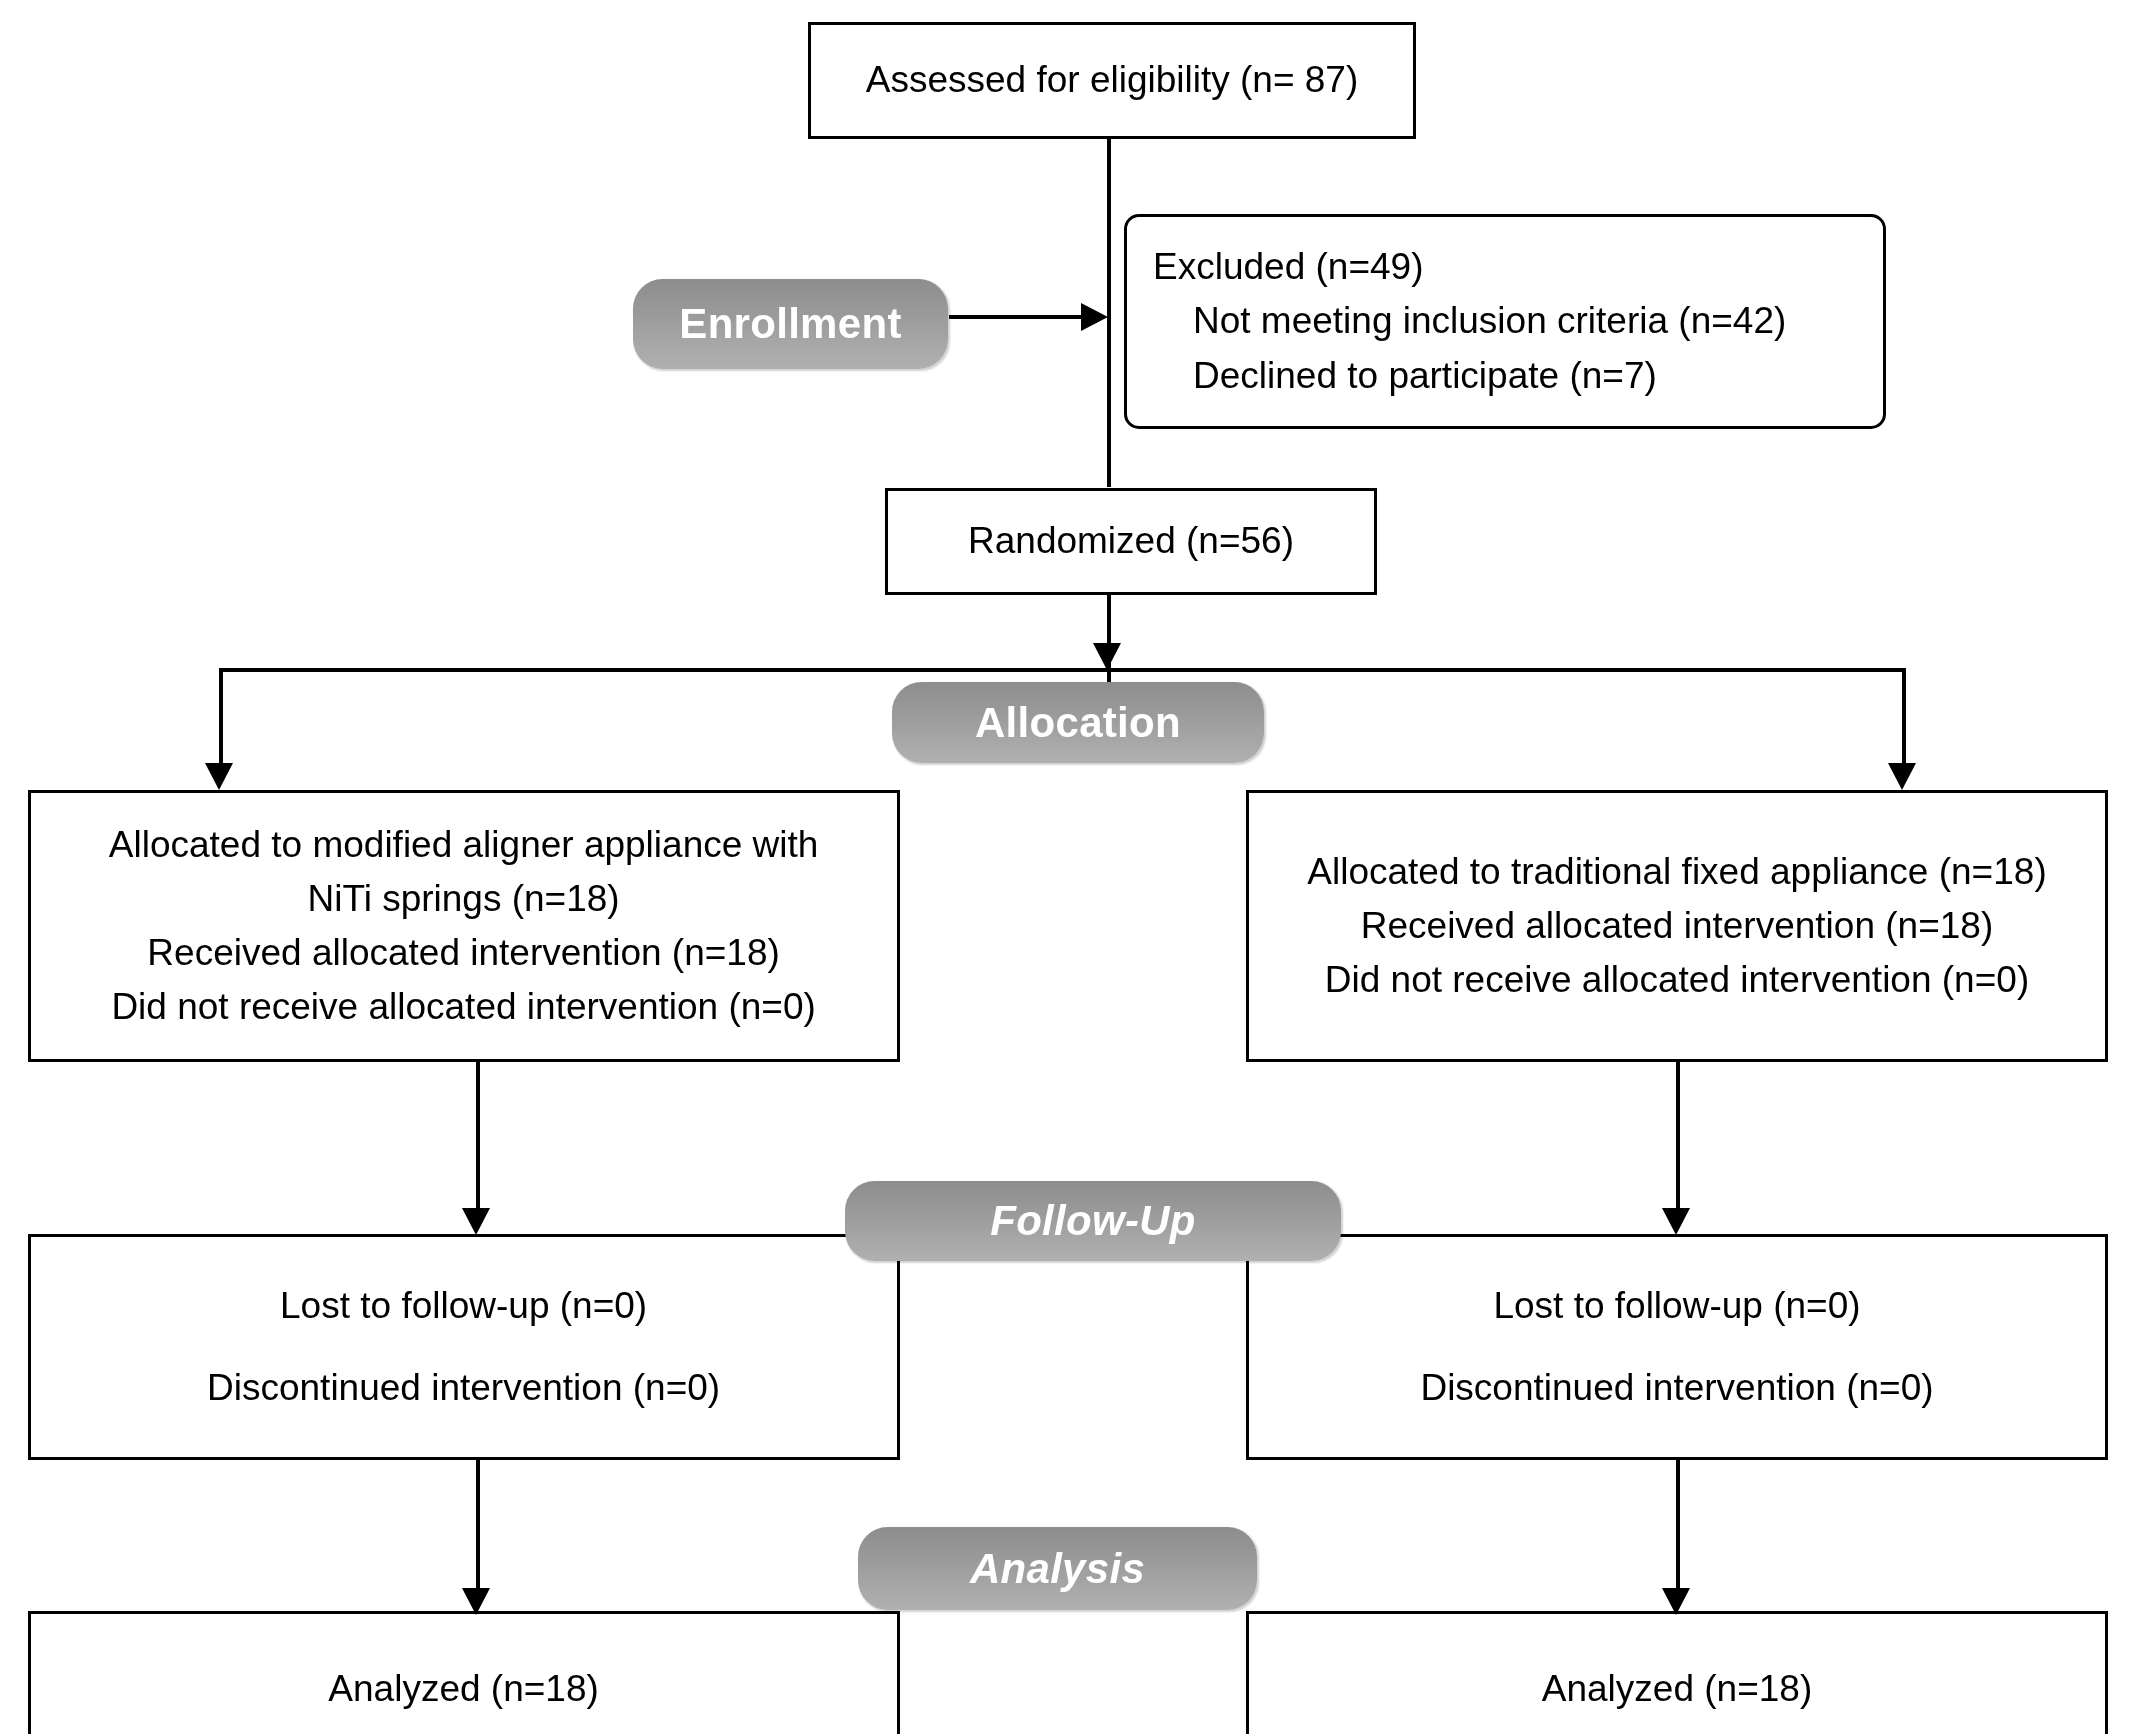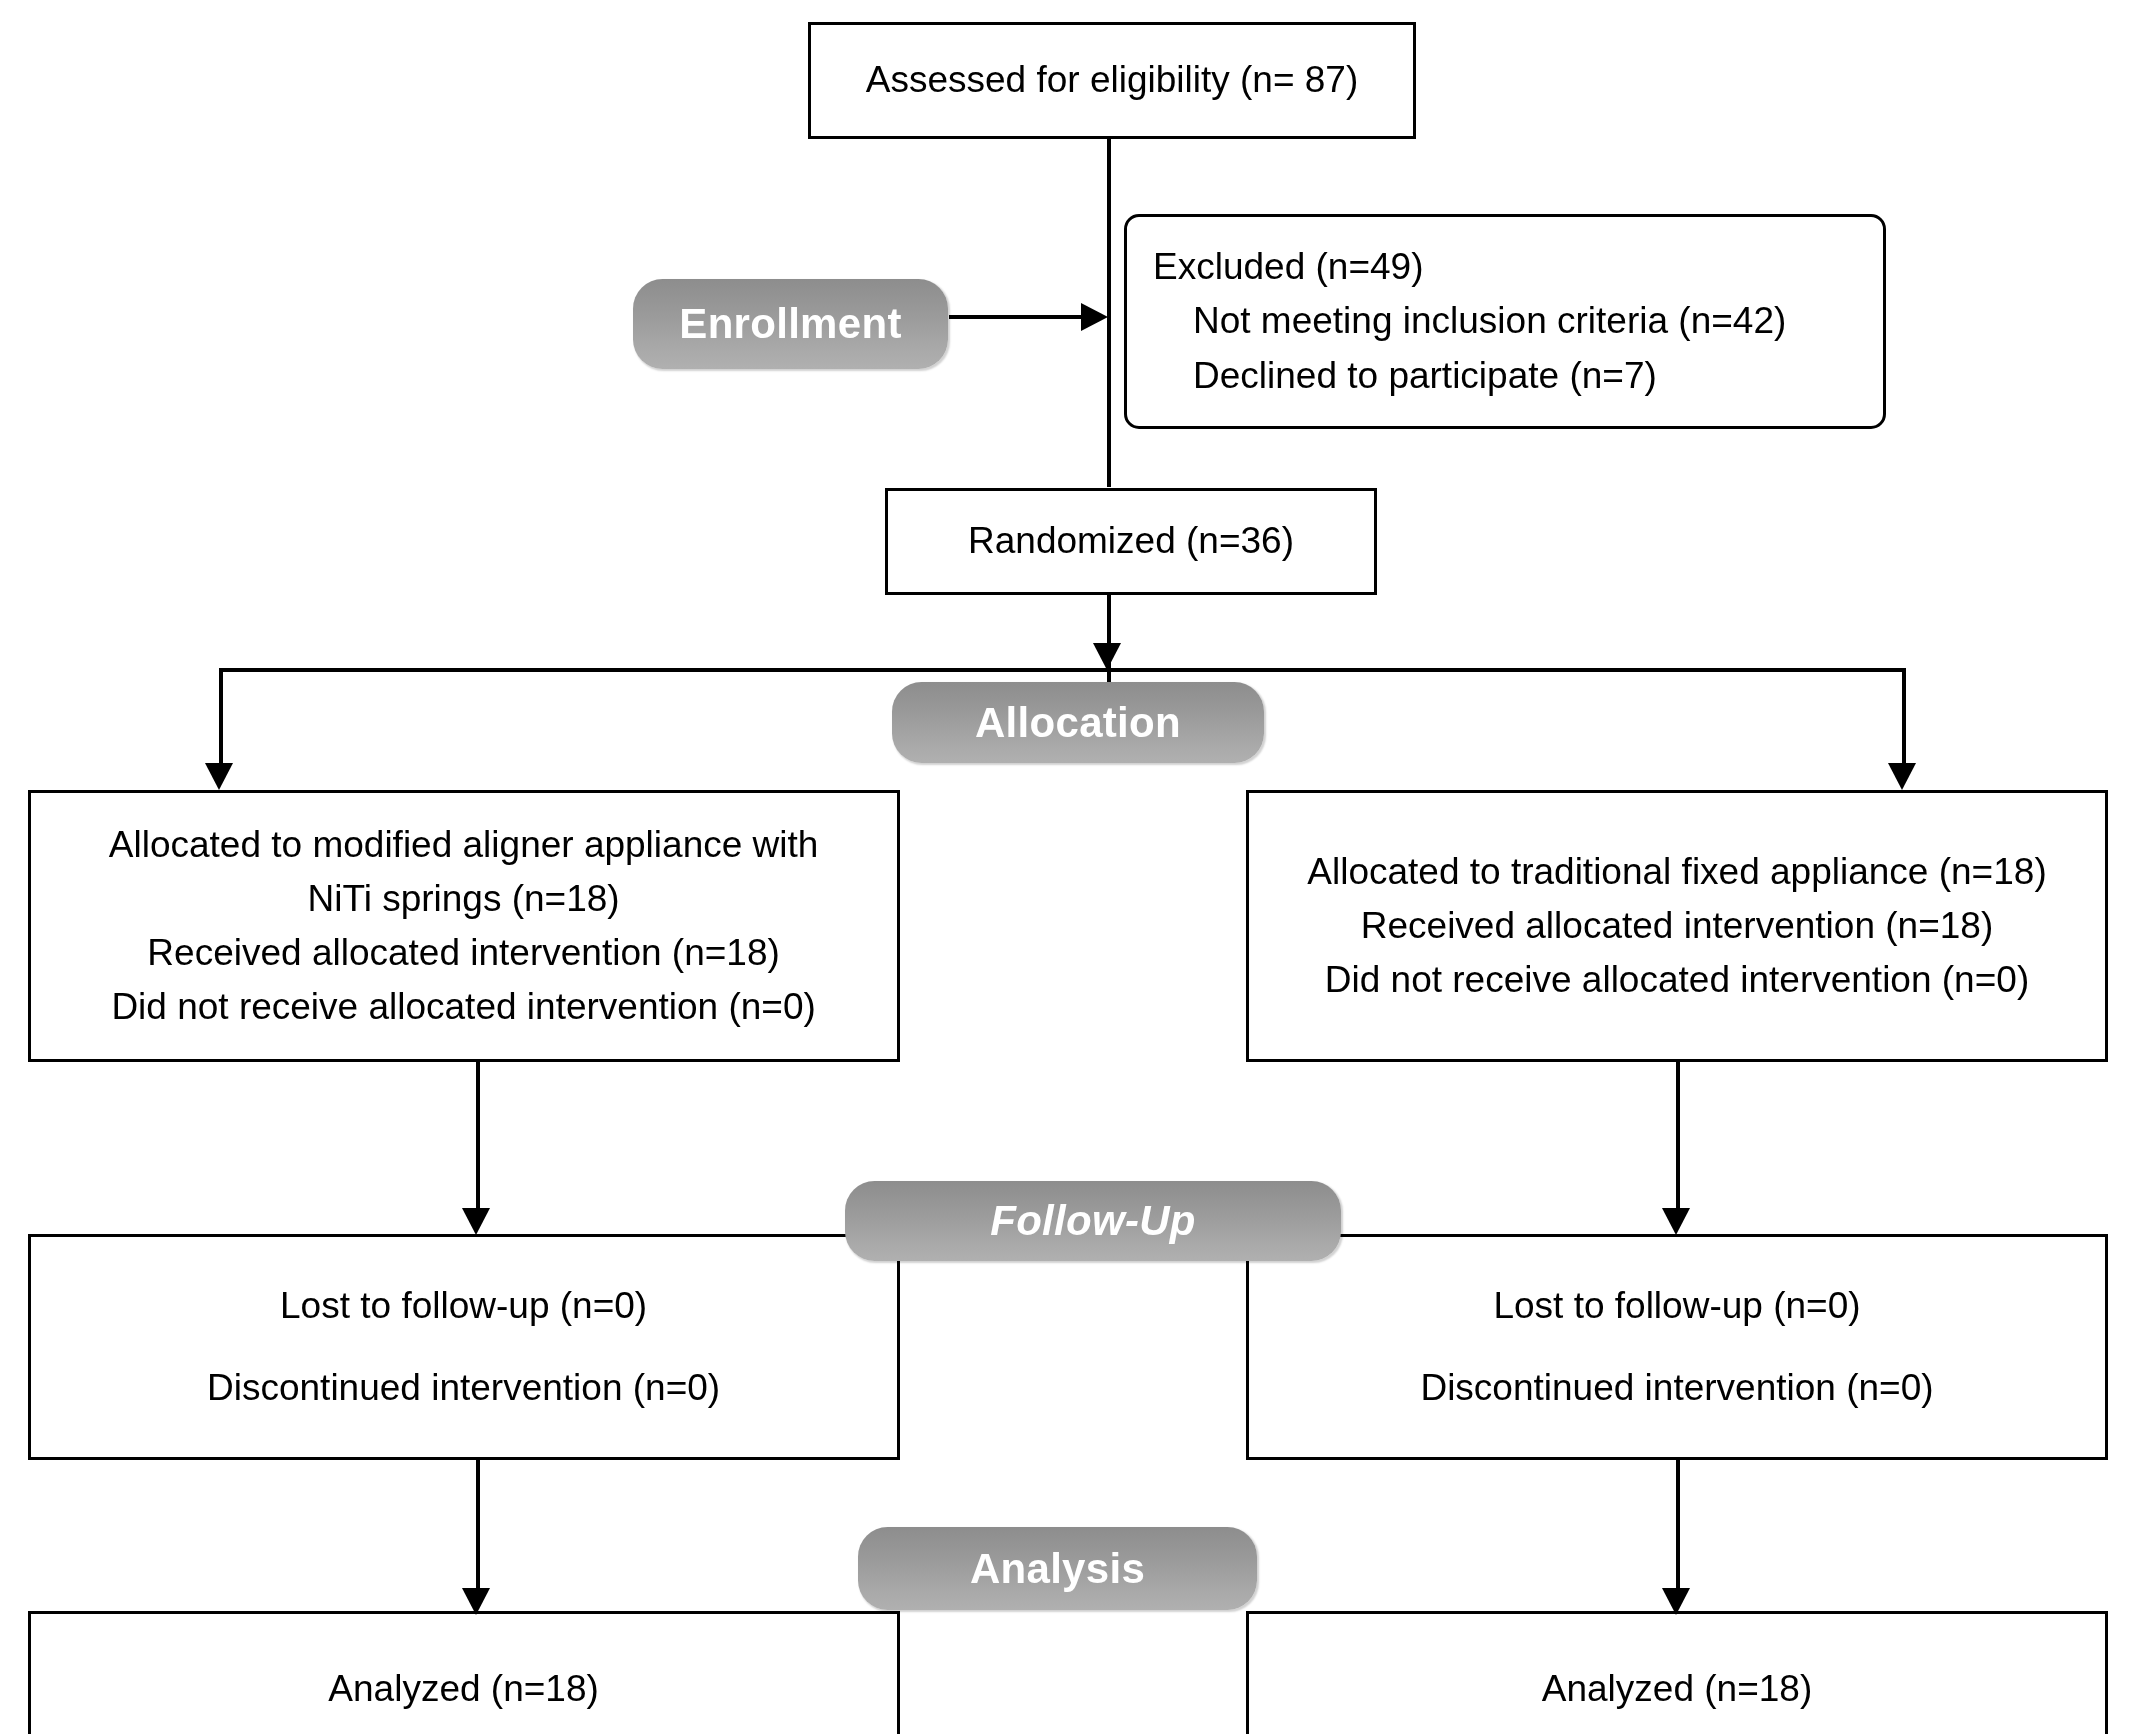--- a/index.html
+++ b/index.html
@@ -102,21 +102,21 @@
   <div class="hline" style="left:949px; top:315px; width:133px;"></div>
   <div class="arrowright" style="left:1081px; top:303px;"></div>
 
   <div class="box left pad-left" style="left:1124px; top:214px; width:762px; height:215px;">
     <span class="line">Excluded (n=49)</span>
     <span class="line indent1">Not meeting inclusion criteria (n=42)</span>
     <span class="line indent1">Declined to participate (n=7)</span>
   </div>
 
   <div class="box center" style="left:885px; top:488px; width:492px; height:107px;">
-    <span class="line">Randomized (n=36)</span>
+    <span class="line">Randomized (n=56)</span>
   </div>
 
   <div class="vline" style="left:1107px; top:595px; height:112px;"></div>
   <div class="arrowdown" style="left:1093px; top:643px;"></div>
 
   <div class="hline" style="left:219px; top:668px; width:1686px;"></div>
 
   <div class="vline" style="left:219px; top:668px; height:95px;"></div>
   <div class="arrowdown" style="left:205px; top:763px;"></div>
 
@@ -159,21 +159,21 @@
     <span class="line" style="margin-bottom:27px;">Lost to follow-up (n=0)</span>
     <span class="line">Discontinued intervention (n=0)</span>
   </div>
 
   <div class="vline" style="left:476px; top:1460px; height:128px;"></div>
   <div class="arrowdown" style="left:462px; top:1588px;"></div>
 
   <div class="vline" style="left:1676px; top:1460px; height:128px;"></div>
   <div class="arrowdown" style="left:1662px; top:1588px;"></div>
 
-  <div class="pill" style="left:858px; top:1527px; width:399px; height:83px;">
+  <div class="pill" style="left:858px; top:1527px; width:399px; height:83px;font-style:italic;">
     <span>Analysis</span>
   </div>
 
   <div class="box center" style="left:27.6px; top:1611px; width:872px; height:183px;">
     <span class="line" style="margin-bottom:26px;">Analyzed (n=18)</span>
   </div>
 
   <div class="box center" style="left:1246px; top:1611px; width:862px; height:183px;">
     <span class="line" style="margin-bottom:26px;">Analyzed (n=18)</span>
   </div>

